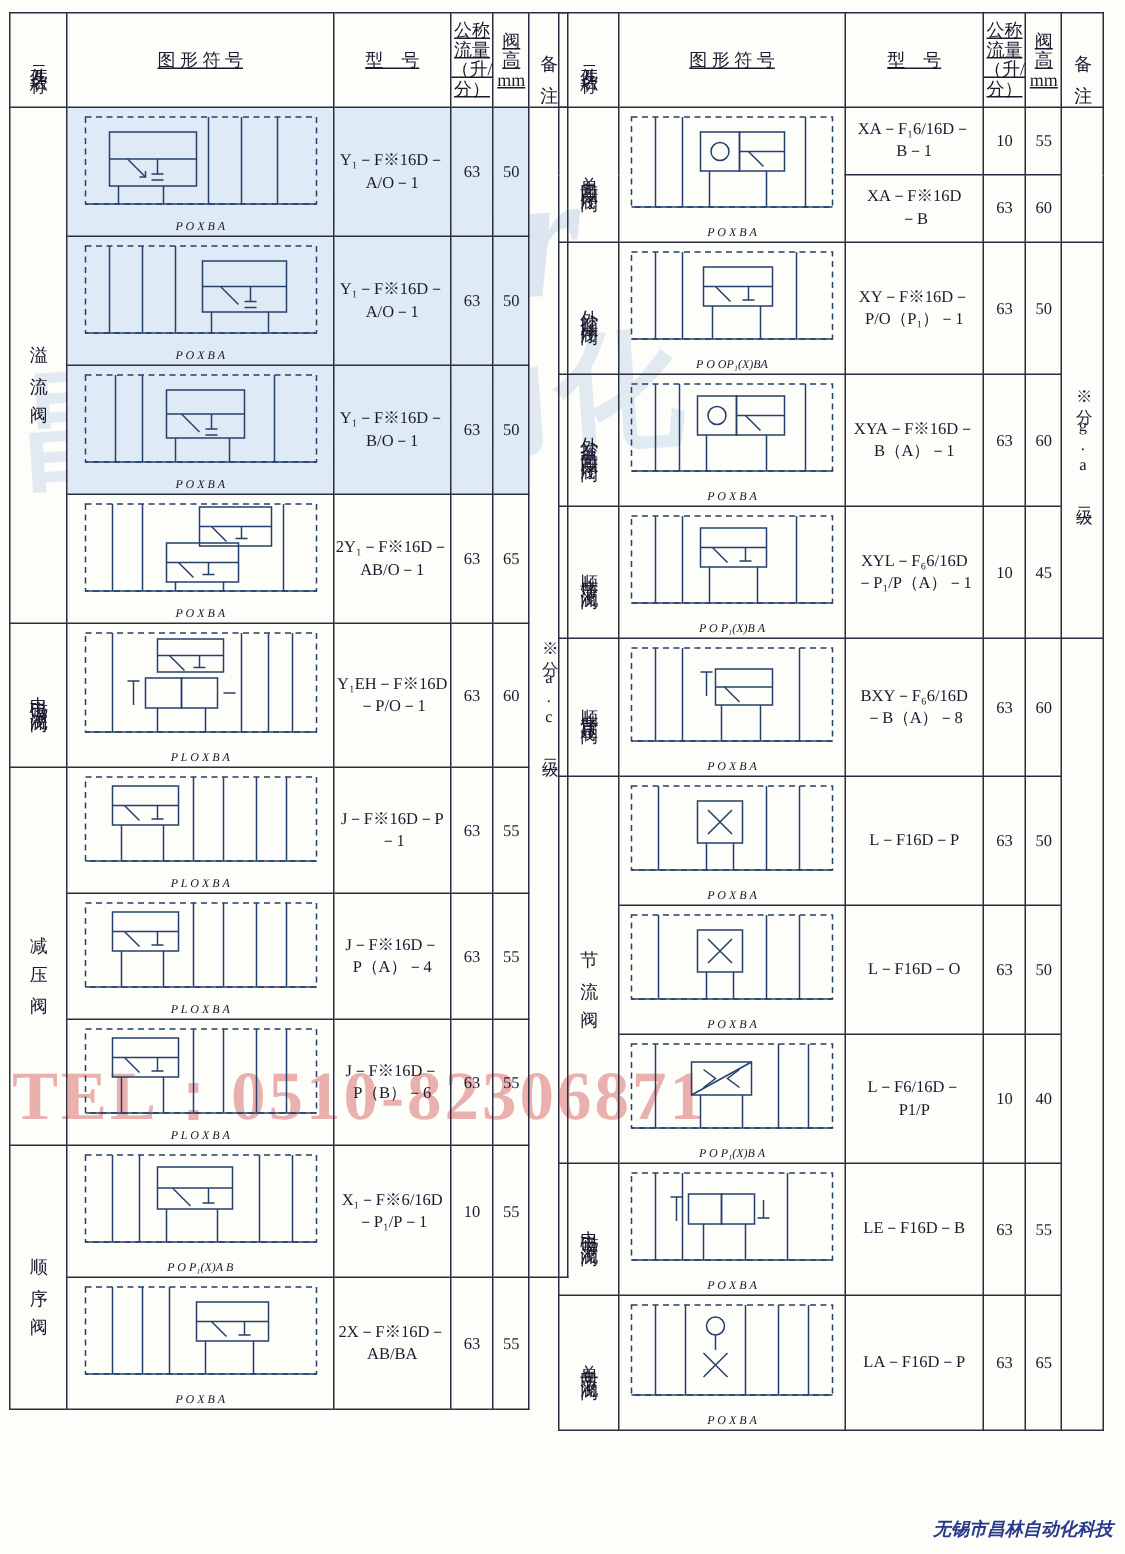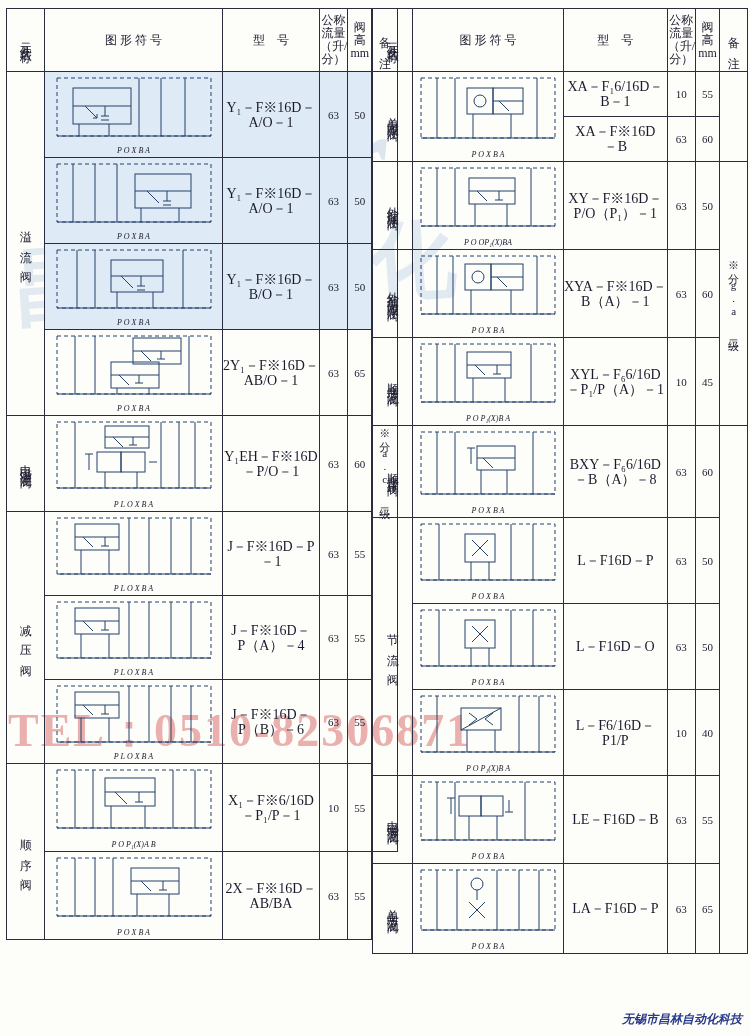--- a/index.html
+++ b/index.html
@@ -59,31 +59,31 @@
   #tbl-left{left:6px;}
   #tbl-right{left:372px;}
   td,th{
     border:1px solid #2c2c40;
     font-size:11px;
     text-align:center;
     vertical-align:middle;
     padding:0;
     background:transparent;
   }
-  .hdr td{height:62px;line-height:13px;font-size:12px;}
+  .hdr td{height:62px;line-height:13px;font-size:12px;text-decoration:underline;}
   .vert{
     writing-mode:vertical-rl;
     text-orientation:upright;
     letter-spacing:3px;
     font-size:12px;
     display:inline-block;
     line-height:1.05;
   }
   .sym-cell{width:118px;padding:2px;}
-  .model-cell{width:74px;font-size:14px;line-height:15px;}
+  .model-cell{width:74px;font-size:11px;line-height:15px;}
   .hl{background:#dfeaf7;}
 
   .model{display:block;white-space:nowrap;}
 
   
   .sym{position:relative;width:100%;height:100%;}
   .sym svg{display:block;margin:0 auto;}
   .ports{
     font-size:8px;letter-spacing:0;
     display:flex;justify-content:space-around;

